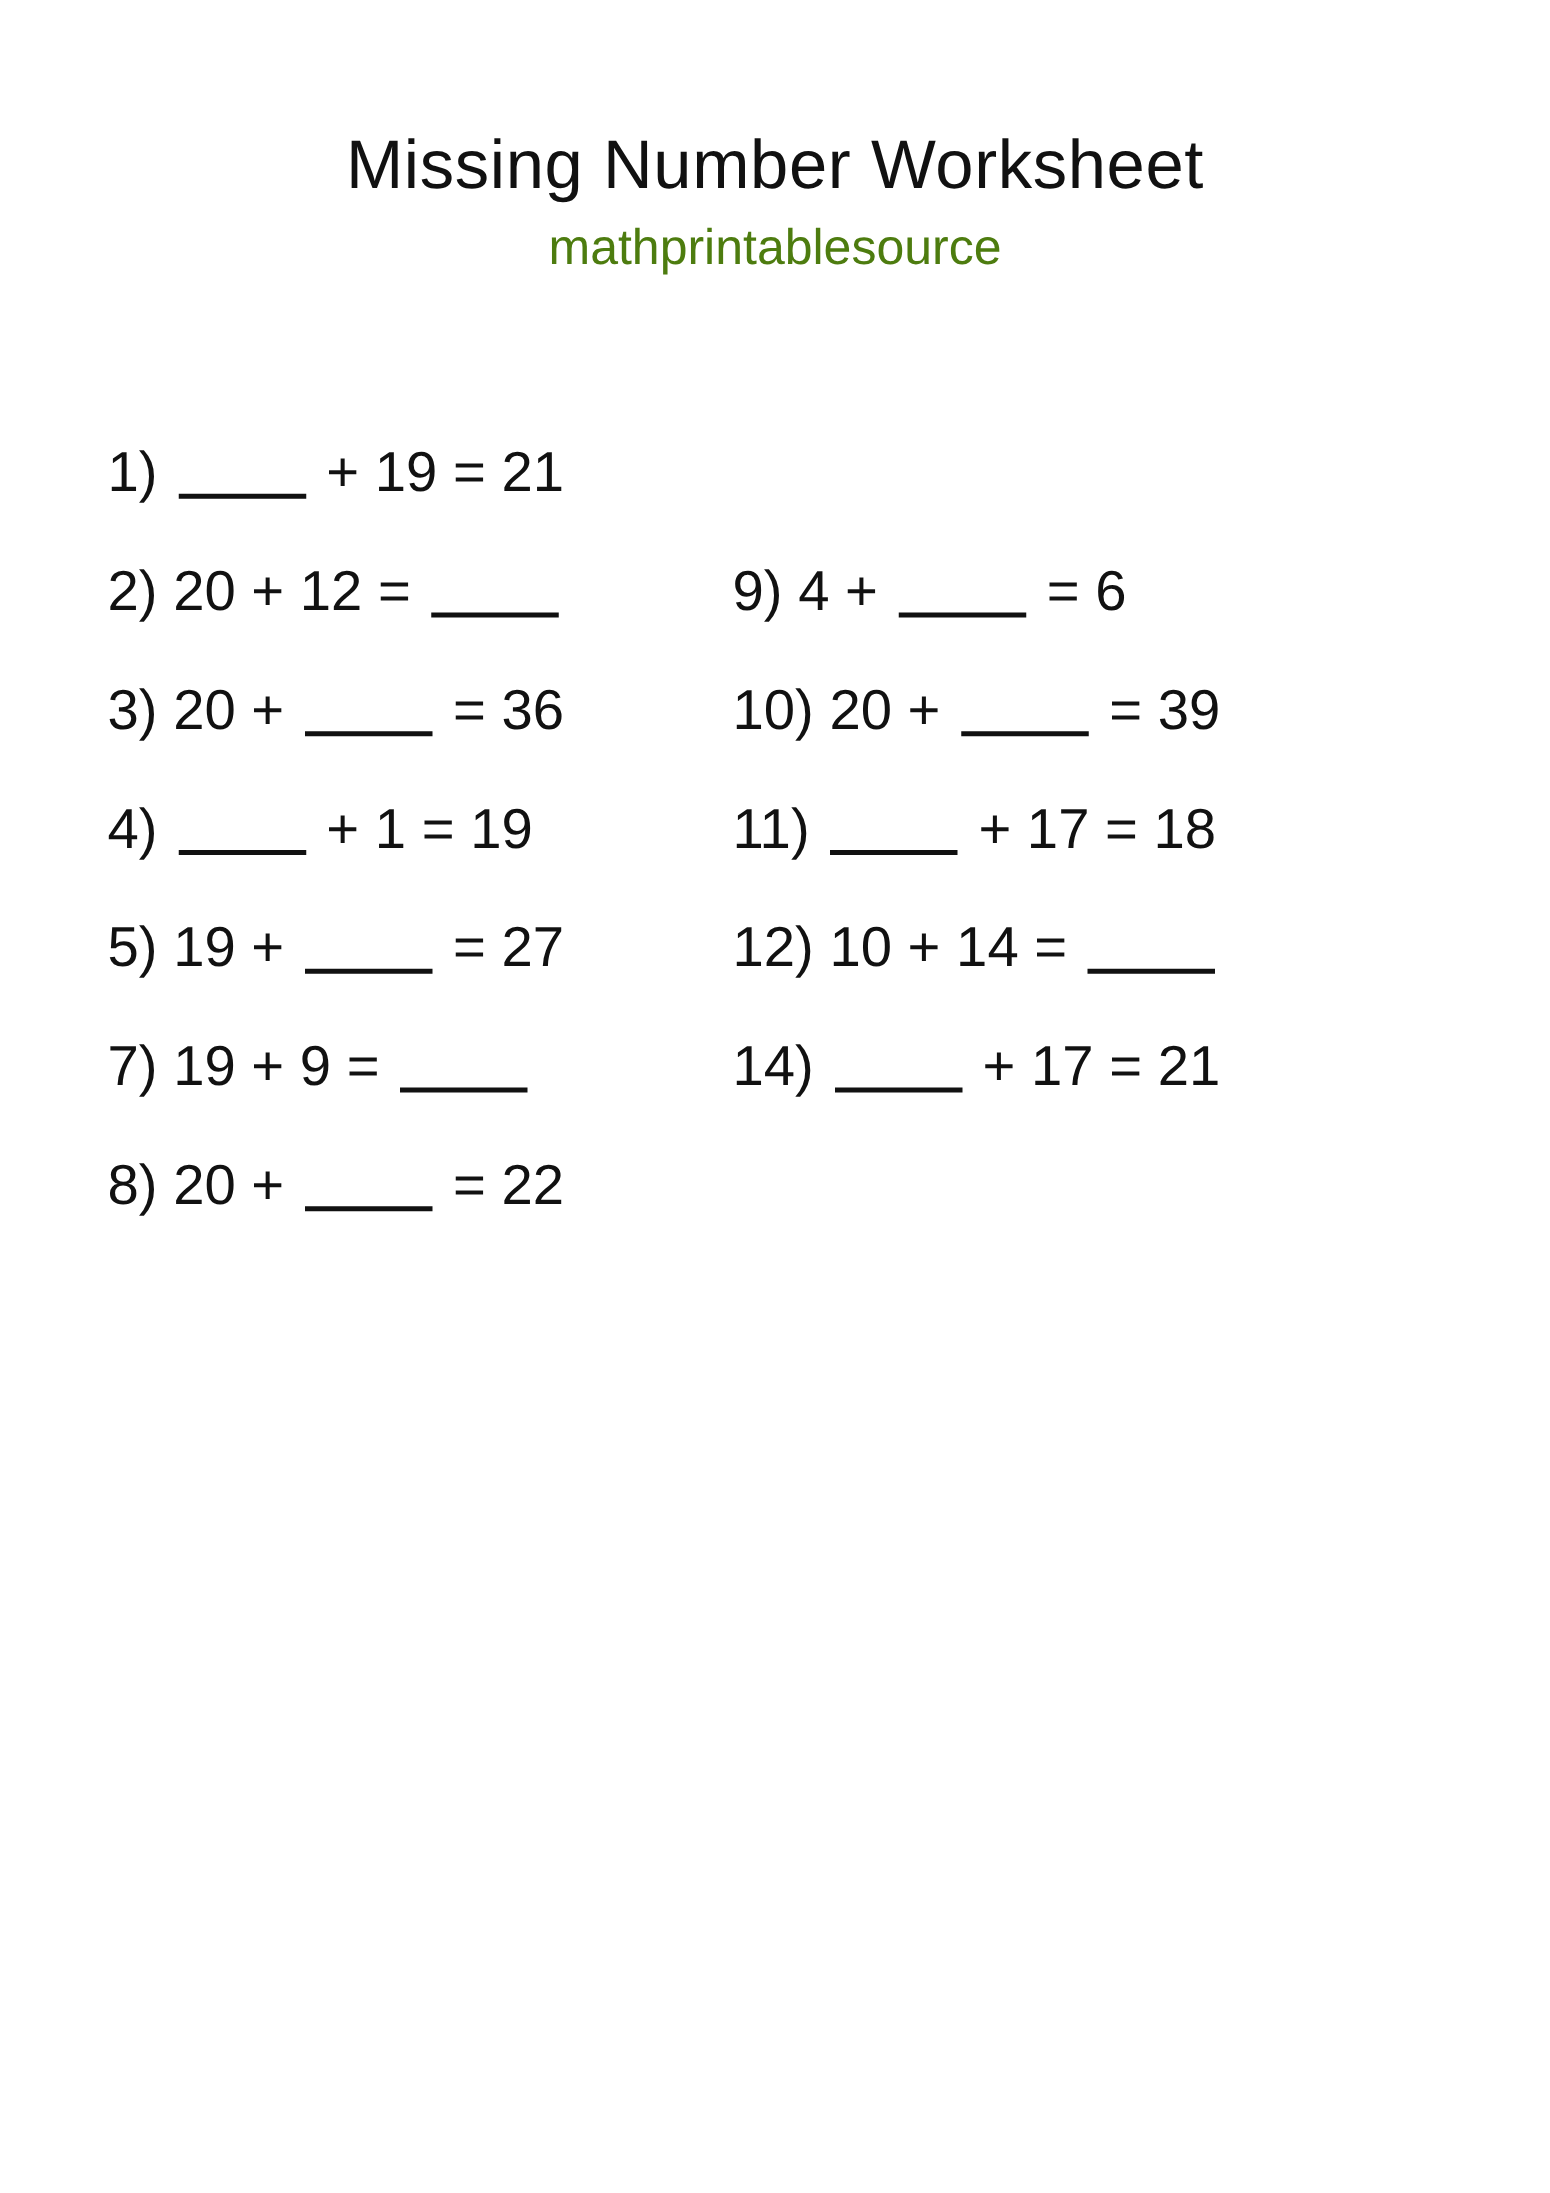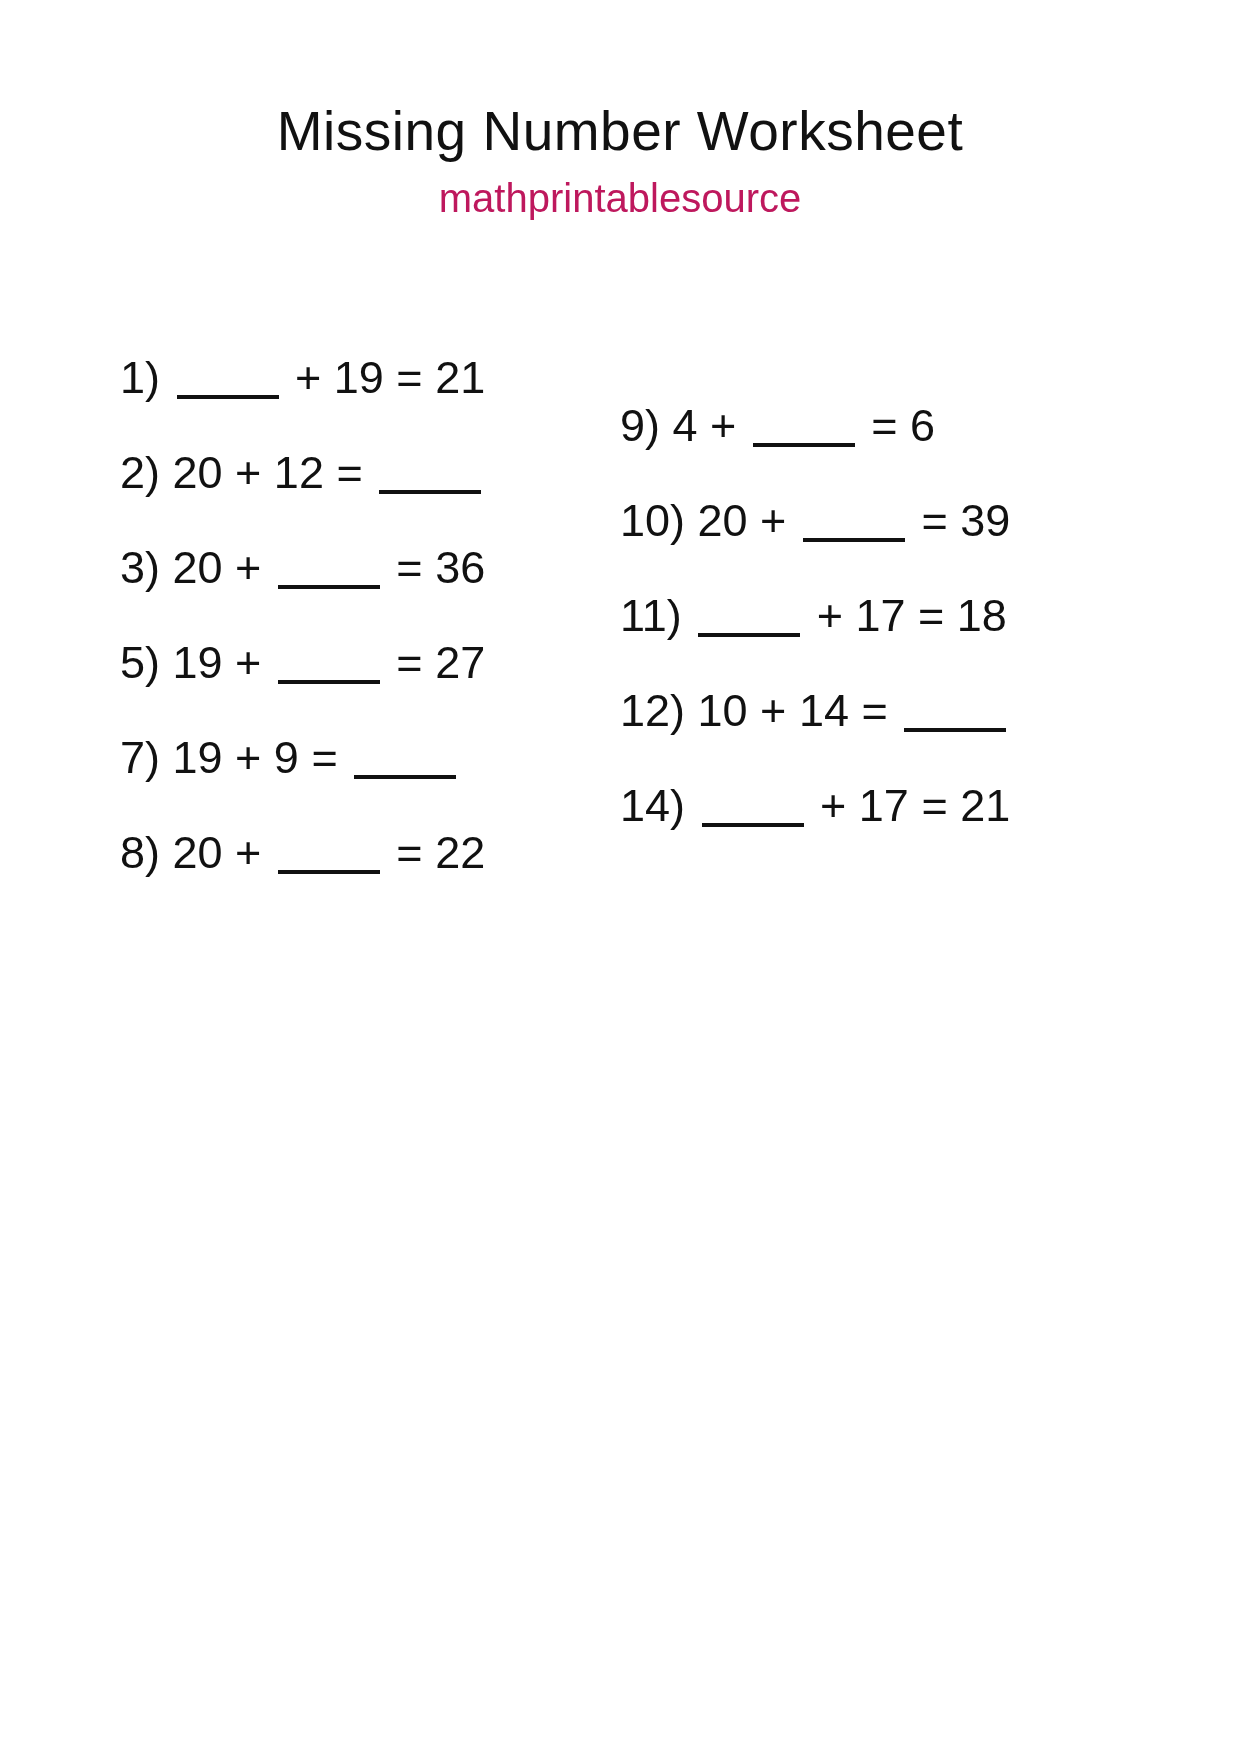--- a/index.html
+++ b/index.html
@@ -24,26 +24,26 @@
     line-height: 1.15;
     font-weight: normal;
     color: #111111;
     letter-spacing: 0.5px;
   }
   .subtitle {
     margin-top: 12px;
     text-align: center;
     font-size: 40px;
     line-height: 1.15;
-    color: #be185d;
+    color: #4d7c0f;
   }
   .problems {
     display: flex;
     margin-top: 130px;
-    padding-left: 120px;
+    padding-left: 86px;
   }
   .col {
     display: flex;
     flex-direction: column;
   }
   .col-left {
     width: 500px;
     flex: 0 0 500px;
   }
   .col-right {
@@ -71,20 +71,21 @@
 
 <div class="page">
   <h1 class="title">Missing Number Worksheet</h1>
   <div class="subtitle">mathprintablesource</div>
 
   <div class="problems">
     <div class="col col-left">
         <div class="problem">1) <span class="blank"></span> + 19 = 21</div>
         <div class="problem">2) 20 + 12 = <span class="blank"></span></div>
         <div class="problem">3) 20 + <span class="blank"></span> = 36</div>
+        <div class="problem">4) <span class="blank"></span> + 1 = 19</div>
         <div class="problem">5) 19 + <span class="blank"></span> = 27</div>
         <div class="problem">7) 19 + 9 = <span class="blank"></span></div>
         <div class="problem">8) 20 + <span class="blank"></span> = 22</div>
       </div>
     <div class="col col-right">
         <div class="problem">9) 4 + <span class="blank"></span> = 6</div>
         <div class="problem">10) 20 + <span class="blank"></span> = 39</div>
         <div class="problem">11) <span class="blank"></span> + 17 = 18</div>
         <div class="problem">12) 10 + 14 = <span class="blank"></span></div>
         <div class="problem">14) <span class="blank"></span> + 17 = 21</div>

